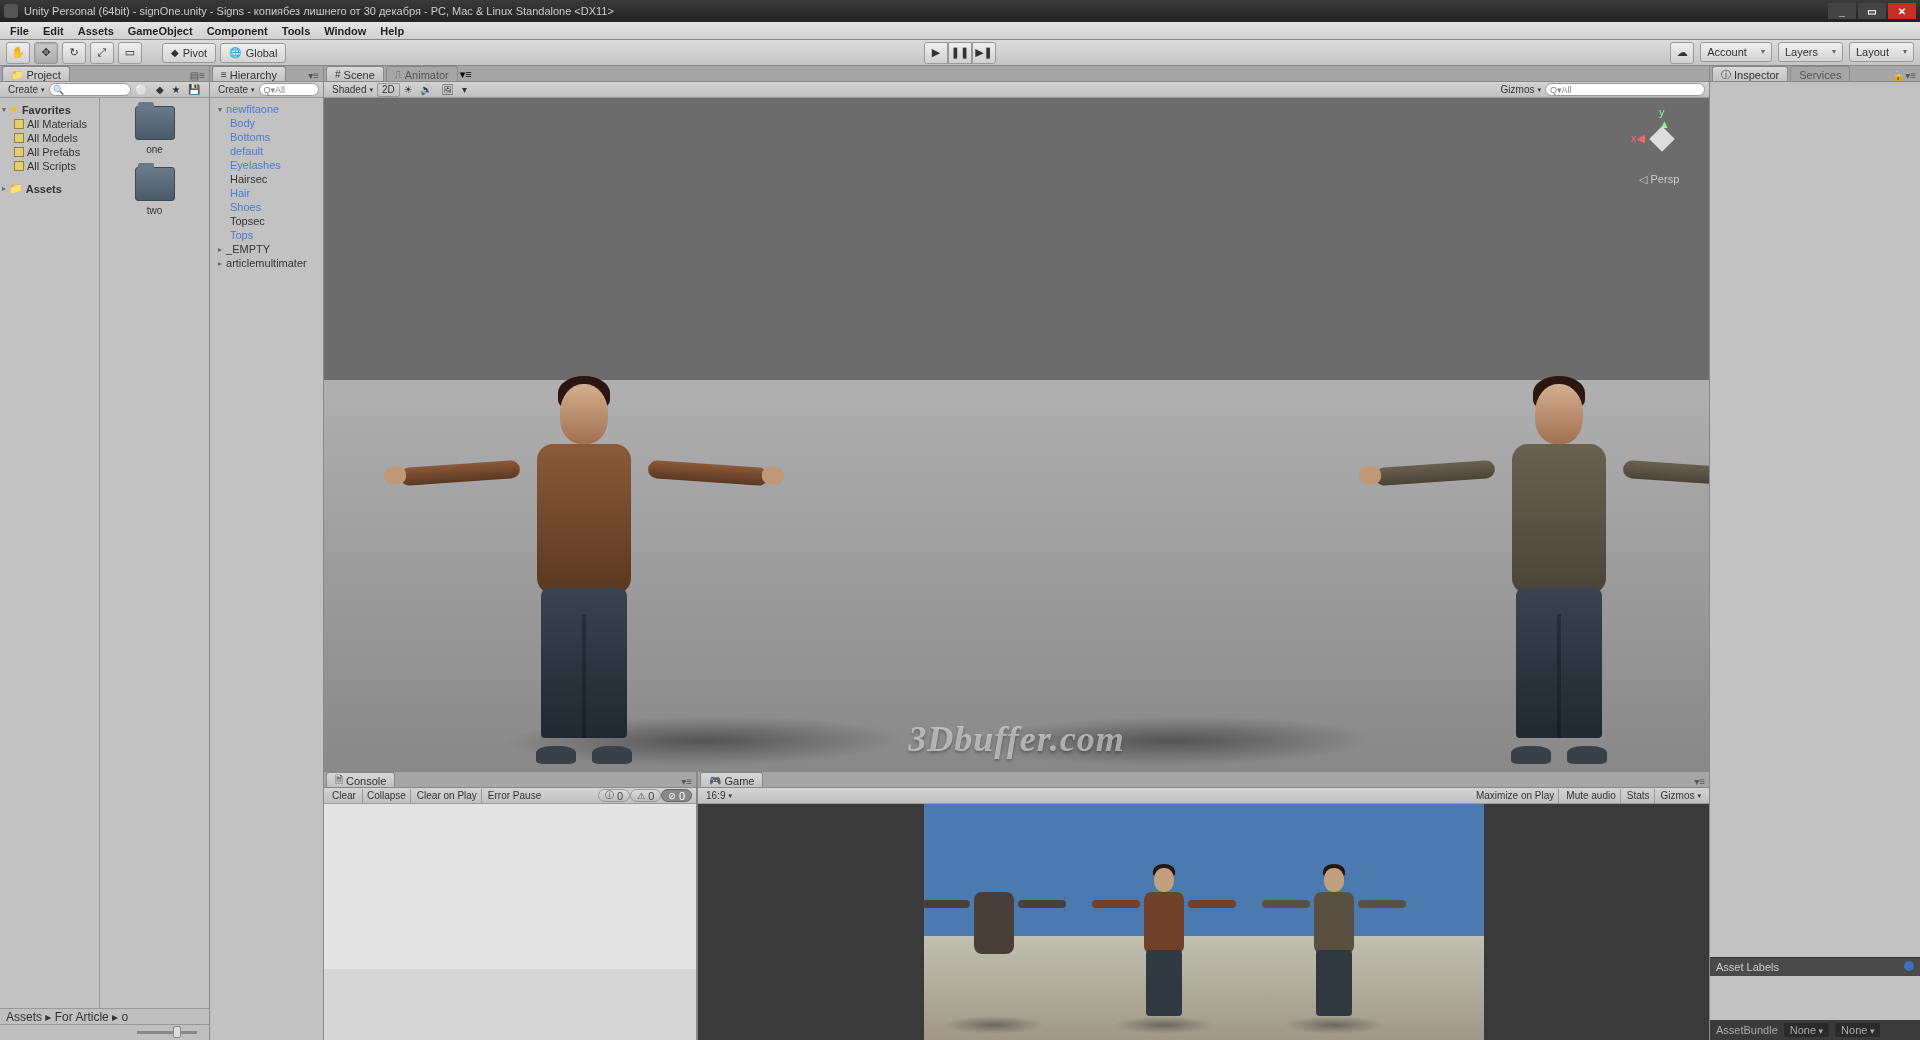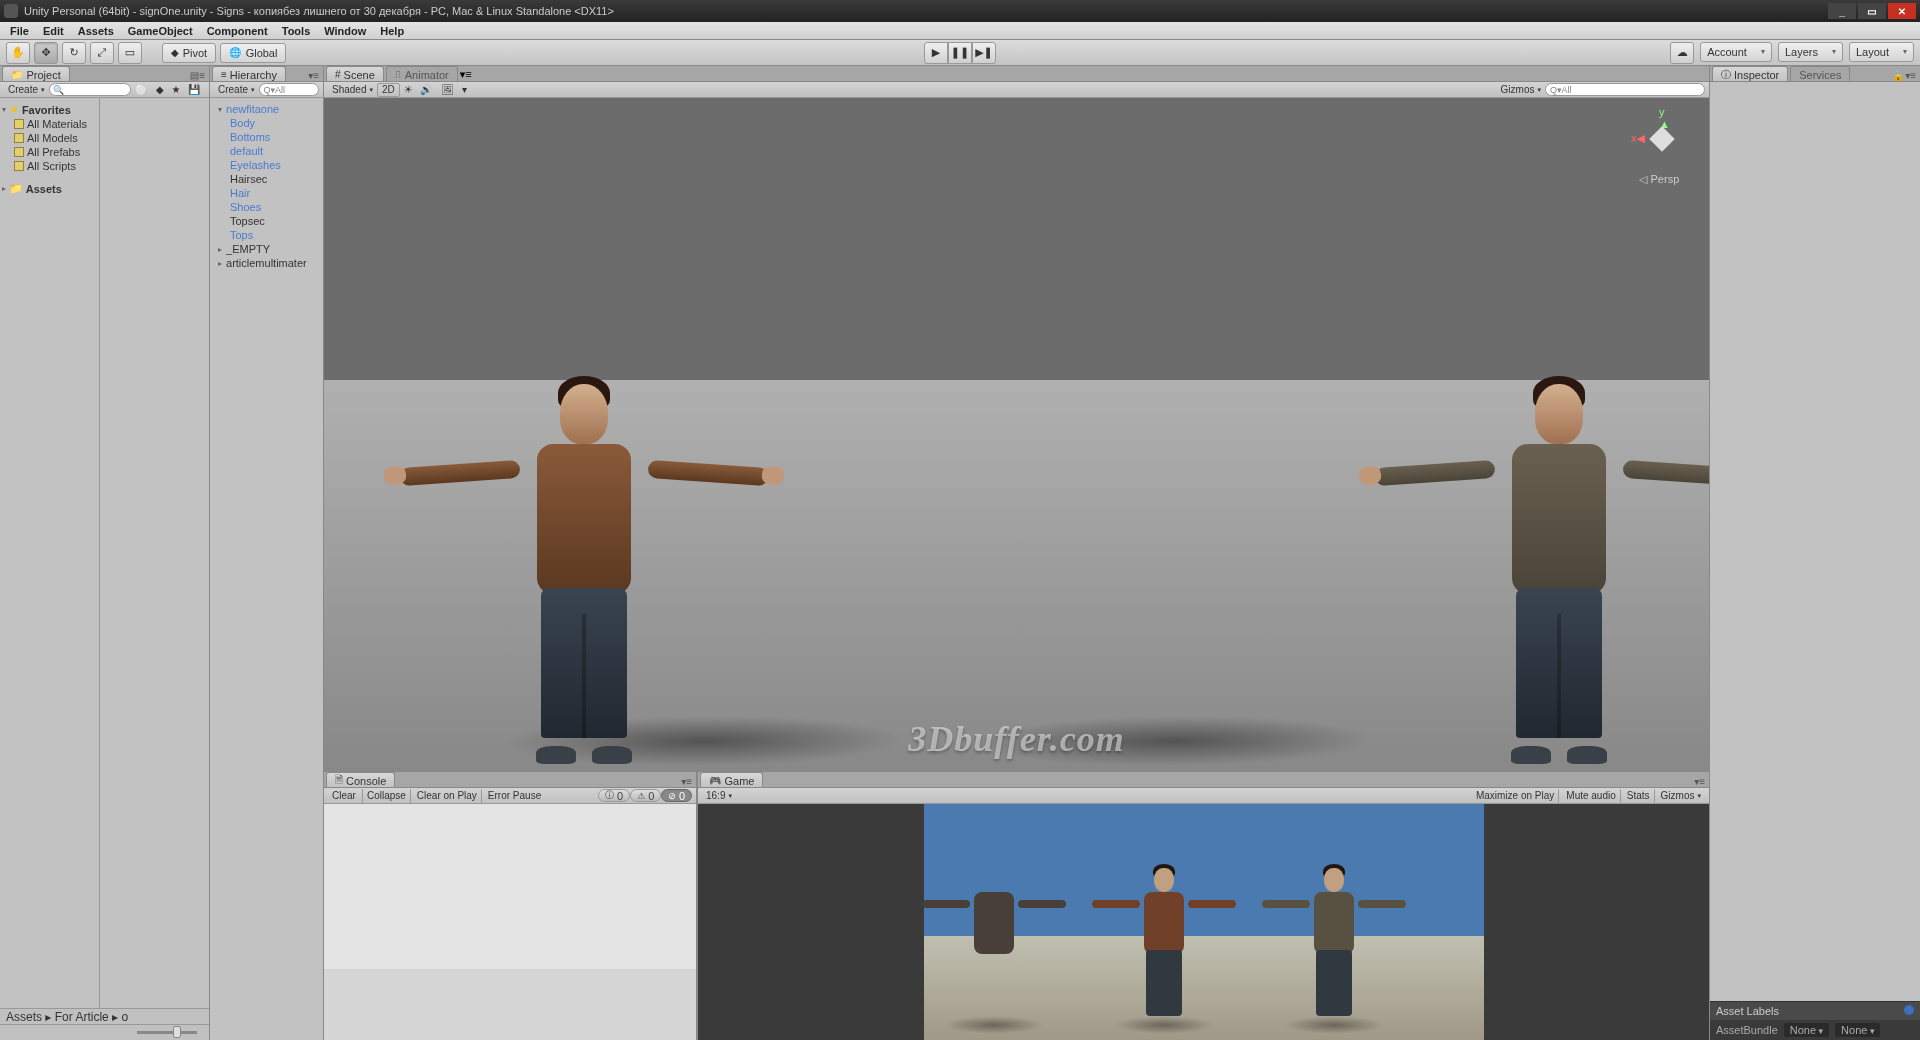--- a/index.html
+++ b/index.html
@@ -111,21 +111,21 @@
 .gchar .ga.l { left:-12px; } .gchar .ga.r { right:-12px; }
 .gchar .gl { position:absolute; left:50%; transform:translateX(-50%); top:90px; width:36px; height:66px; background:#303840; border-radius:4px; }
 .gchar.brown .gt,.gchar.brown .ga{background:#704028;} .gchar.olive .gt,.gchar.olive .ga{background:#585040;}
 .gchar.jacket .gt,.gchar.jacket .ga{background:#484038;}
 .gshadow { position:absolute; bottom:6px; width:100px; height:18px; background:radial-gradient(ellipse,rgba(0,0,0,.35),transparent 70%); }
 
 
 .inspector { width:210px; background:#c2c2c2; display:flex; flex-direction:column; }
 .inspbody { flex:1; }
 .assetlabels { background:#4a4a4a; color:#ccc; padding:3px 6px; font-size:10px; border-top:1px solid #333; }
-.assetbundle { background:#3a3a3a; color:#aaa; padding:3px 6px; font-size:10px; display:flex; gap:6px; align-items:center; }
+.assetbundle { background:#3a3a3a; color:#aaa; padding:3px 6px; font-size:10px; display:flex; gap:6px; align-items:center;margin-top:44px; }
 .assetbundle .abbtn { background:#2a2a2a; padding:1px 6px; border-radius:2px; font-size:9px; }
 
 .countpill { background:linear-gradient(#ddd,#bbb); border:1px solid #999; border-radius:8px; padding:0 6px; height:13px; font-size:9px; color:#444; display:flex; align-items:center; gap:3px; }
 .countpill.dark { background:#888; border-color:#666; color:#fff; }
 </style>
 </head>
 <body>
 
 <div class="titlebar">
   <div class="icon"></div>
@@ -209,20 +209,30 @@
         <div class="row ind">
             <span class="cube"></span>
             <span>All Prefabs</span>
           </div>
         <div class="row ind">
             <span class="cube"></span>
             <span>All Scripts</span>
           </div>
         <div style="height:8px"></div>
         <div class="row"><span class="tri">▸</span>📁 <b>Assets</b></div>
+      </div>
+      <div class="projgrid">
+        <div>
+            <div class="fldr"></div>
+            <div class="flabel">one</div>
+          </div>
+        <div>
+            <div class="fldr"></div>
+            <div class="flabel">two</div>
+          </div>
       </div>
     </div>
     <div class="breadcrumb">Assets  ▸  For Article  ▸  o</div>
     <div class="slider">
         <div class="track">
           <div class="thumb"></div>
         </div>
       </div>
   </div>
 

